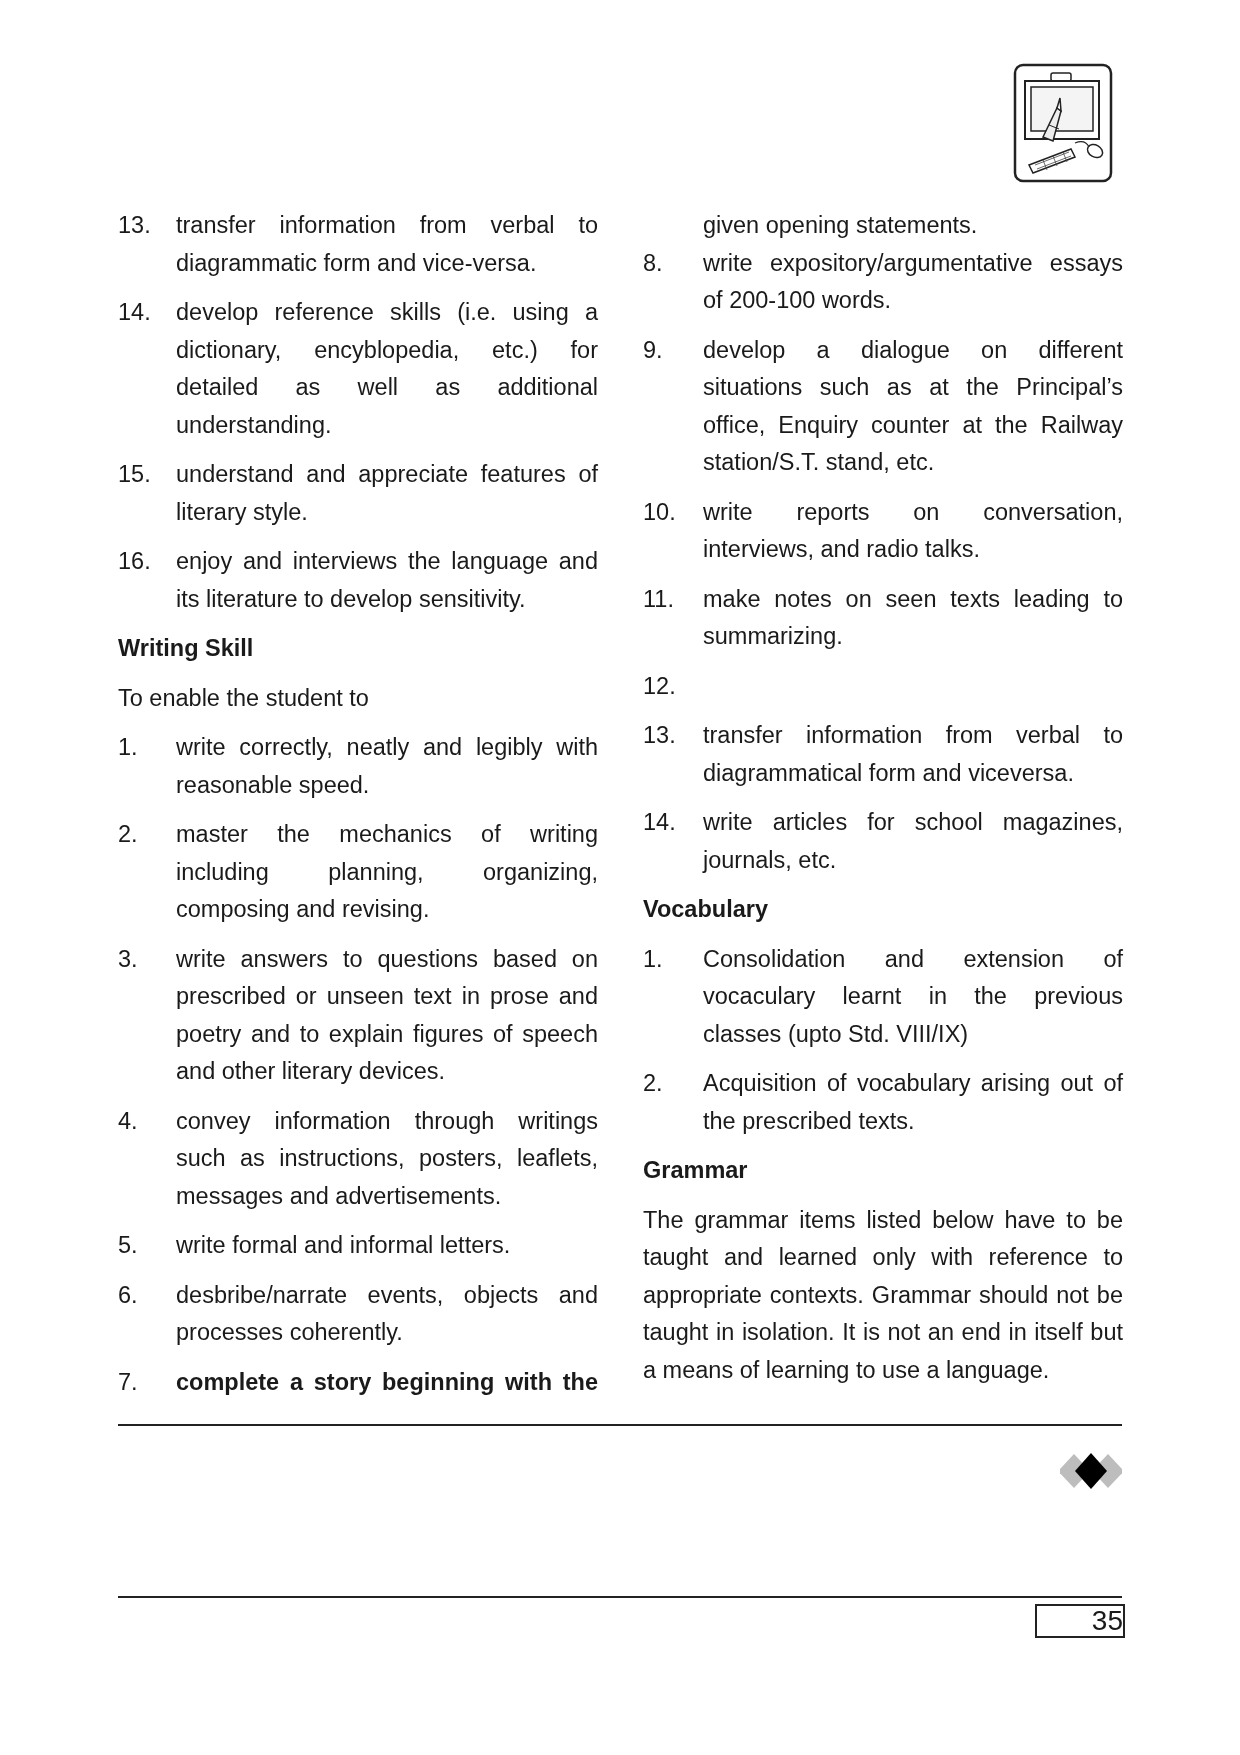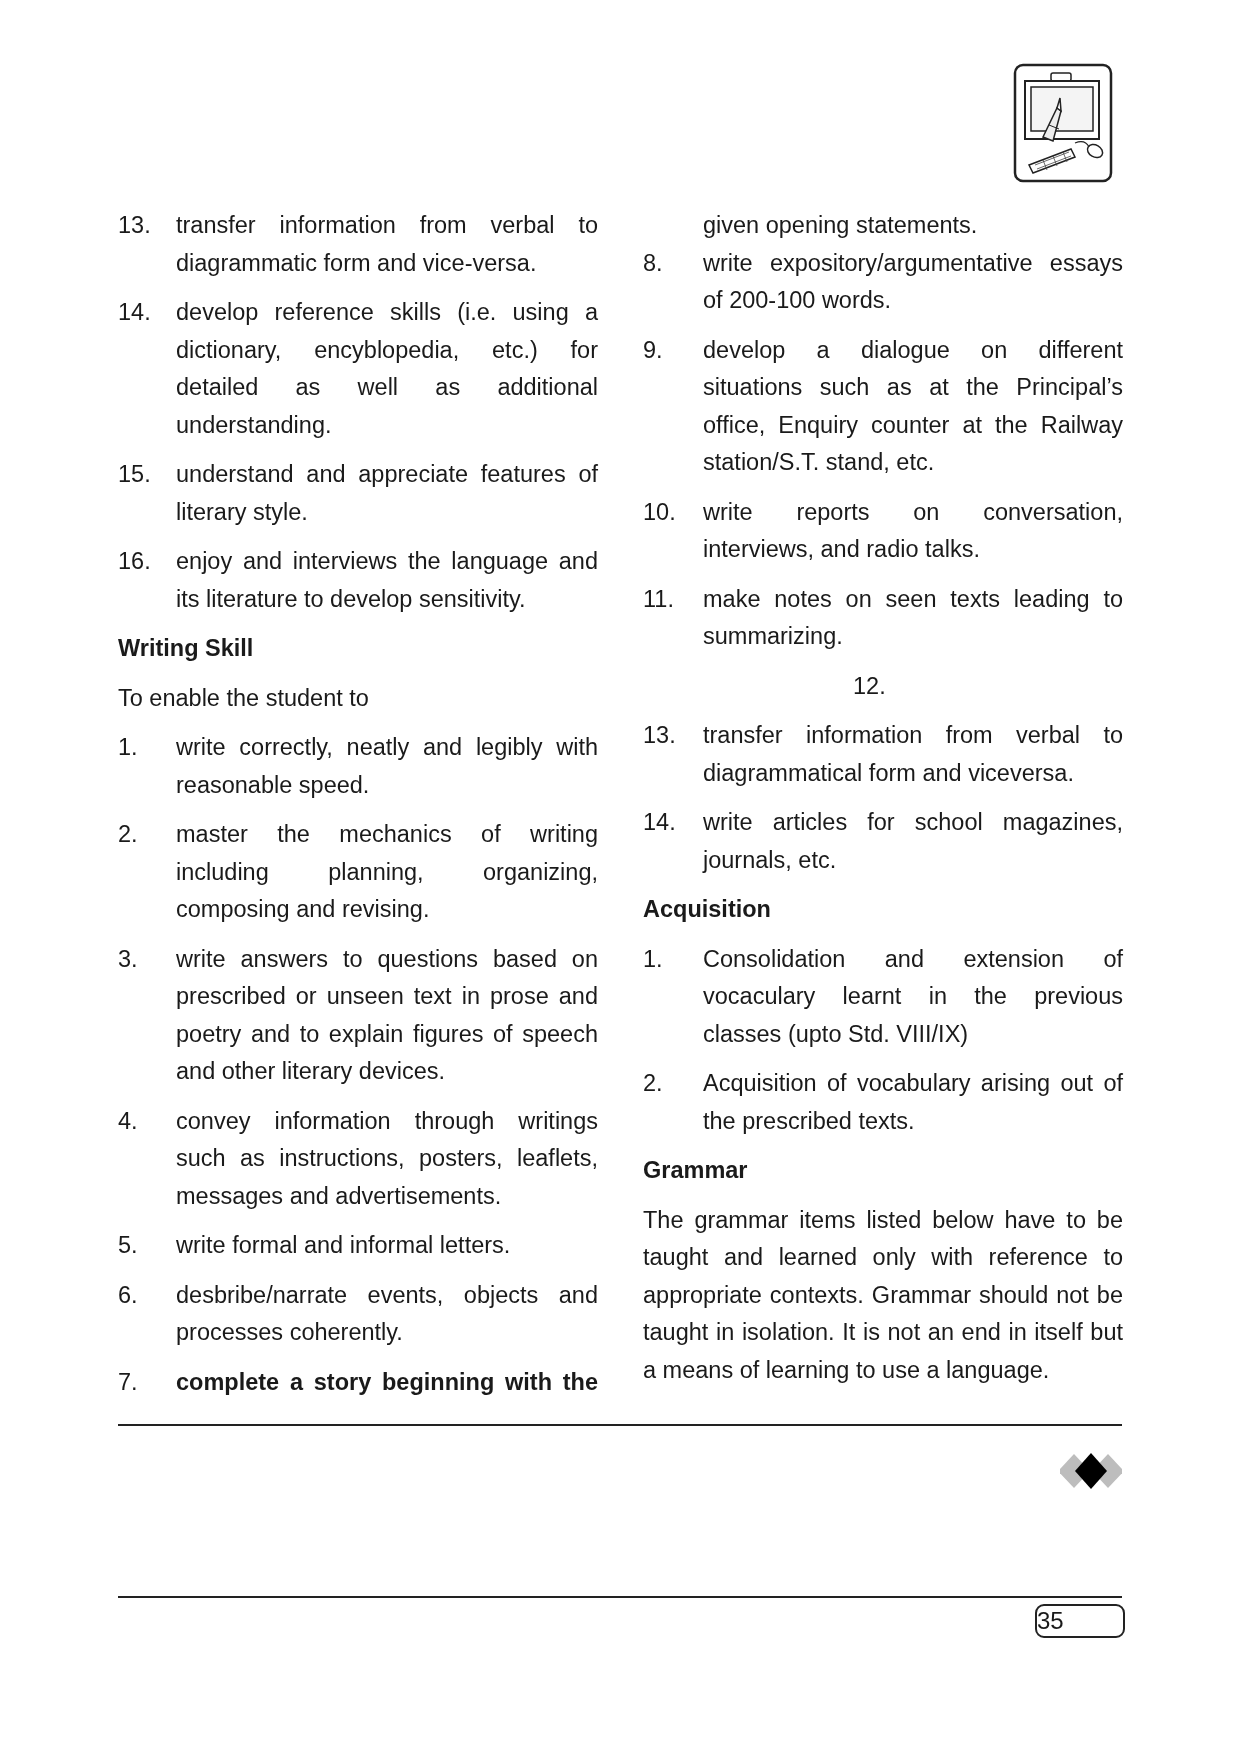--- a/index.html
+++ b/index.html
@@ -8,36 +8,36 @@
     font-family: "Liberation Sans", sans-serif; color: #1a1a1a;
   }
   .logo {
     position: absolute; left: 1013px; top: 63px; width: 100px; height: 120px;
   }
   .col {
     position: absolute; top: 207px; font-size: 23.5px; line-height: 37.5px;
   }
   .col.left { left: 118px; width: 480px; }
   .col.right { left: 643px; width: 480px; }
-  .item { display: flex; margin-bottom: 12px; text-align: justify; justify-content: center; }
+  .item { display: flex; margin-bottom: 12px; text-align: justify; }
   .item .num { width: 58px; flex: 0 0 58px; }
   .item.right-item .num { width: 60px; flex: 0 0 60px; }
   .item .txt { flex: 1; text-align: justify; text-align-last: left; }
   .cont { padding-left: 58px; }
   .heading { font-weight: bold; margin: 0 0 12px 0; font-size: 23.5px; }
   .para { margin-bottom: 12px; }
   .para.justify { text-align: justify; }
   .rule {
     position: absolute; left: 118px; width: 1004px; height: 2px; background: #222;
   }
   .diamond-group { position: absolute; left: 1060px; top: 1452px; width: 62px; height: 38px; }
   .pagebox {
     position: absolute; left: 1035px; top: 1604px; width: 86px; height: 30px;
-    border: 2px solid #222; border-radius: 9px; text-align: left;
-    font-size: 24px; line-height: 30px;
+    border: 2px solid #222; border-radius: 0; text-align: right;
+    font-size: 28px; line-height: 30px;
   }
 </style>
 </head>
 <body>
 
 <svg class="logo" viewBox="0 0 100 120">
   <rect x="2" y="2" width="96" height="116" rx="8" fill="#fff" stroke="#222" stroke-width="2.5"></rect>
   <rect x="12" y="18" width="74" height="58" fill="none" stroke="#222" stroke-width="2"></rect>
   <rect x="18" y="24" width="62" height="44" fill="#f4f4f4" stroke="#222" stroke-width="1.5"></rect>
   <rect x="38" y="10" width="20" height="8" rx="2" fill="none" stroke="#222" stroke-width="1.5"></rect>
@@ -125,21 +125,21 @@
   </div>
   <div class="item right-item">
     <span class="num">13.</span>
     <span class="txt">transfer information from verbal to diagrammatical form and viceversa.</span>
   </div>
   <div class="item right-item">
     <span class="num">14.</span>
     <span class="txt">write articles for school magazines, journals, etc.</span>
   </div>
 
-  <div class="heading">Acquisition</div>
+  <div class="heading">Vocabulary</div>
   <div class="item right-item">
     <span class="num">1.</span>
     <span class="txt">Consolidation and extension of vocaculary learnt in the previous classes (upto Std.   VIII/IX)</span>
   </div>
   <div class="item right-item">
     <span class="num">2.</span>
     <span class="txt">Acquisition of vocabulary arising out of the prescribed texts.</span>
   </div>
 
   <div class="heading">Grammar</div>

